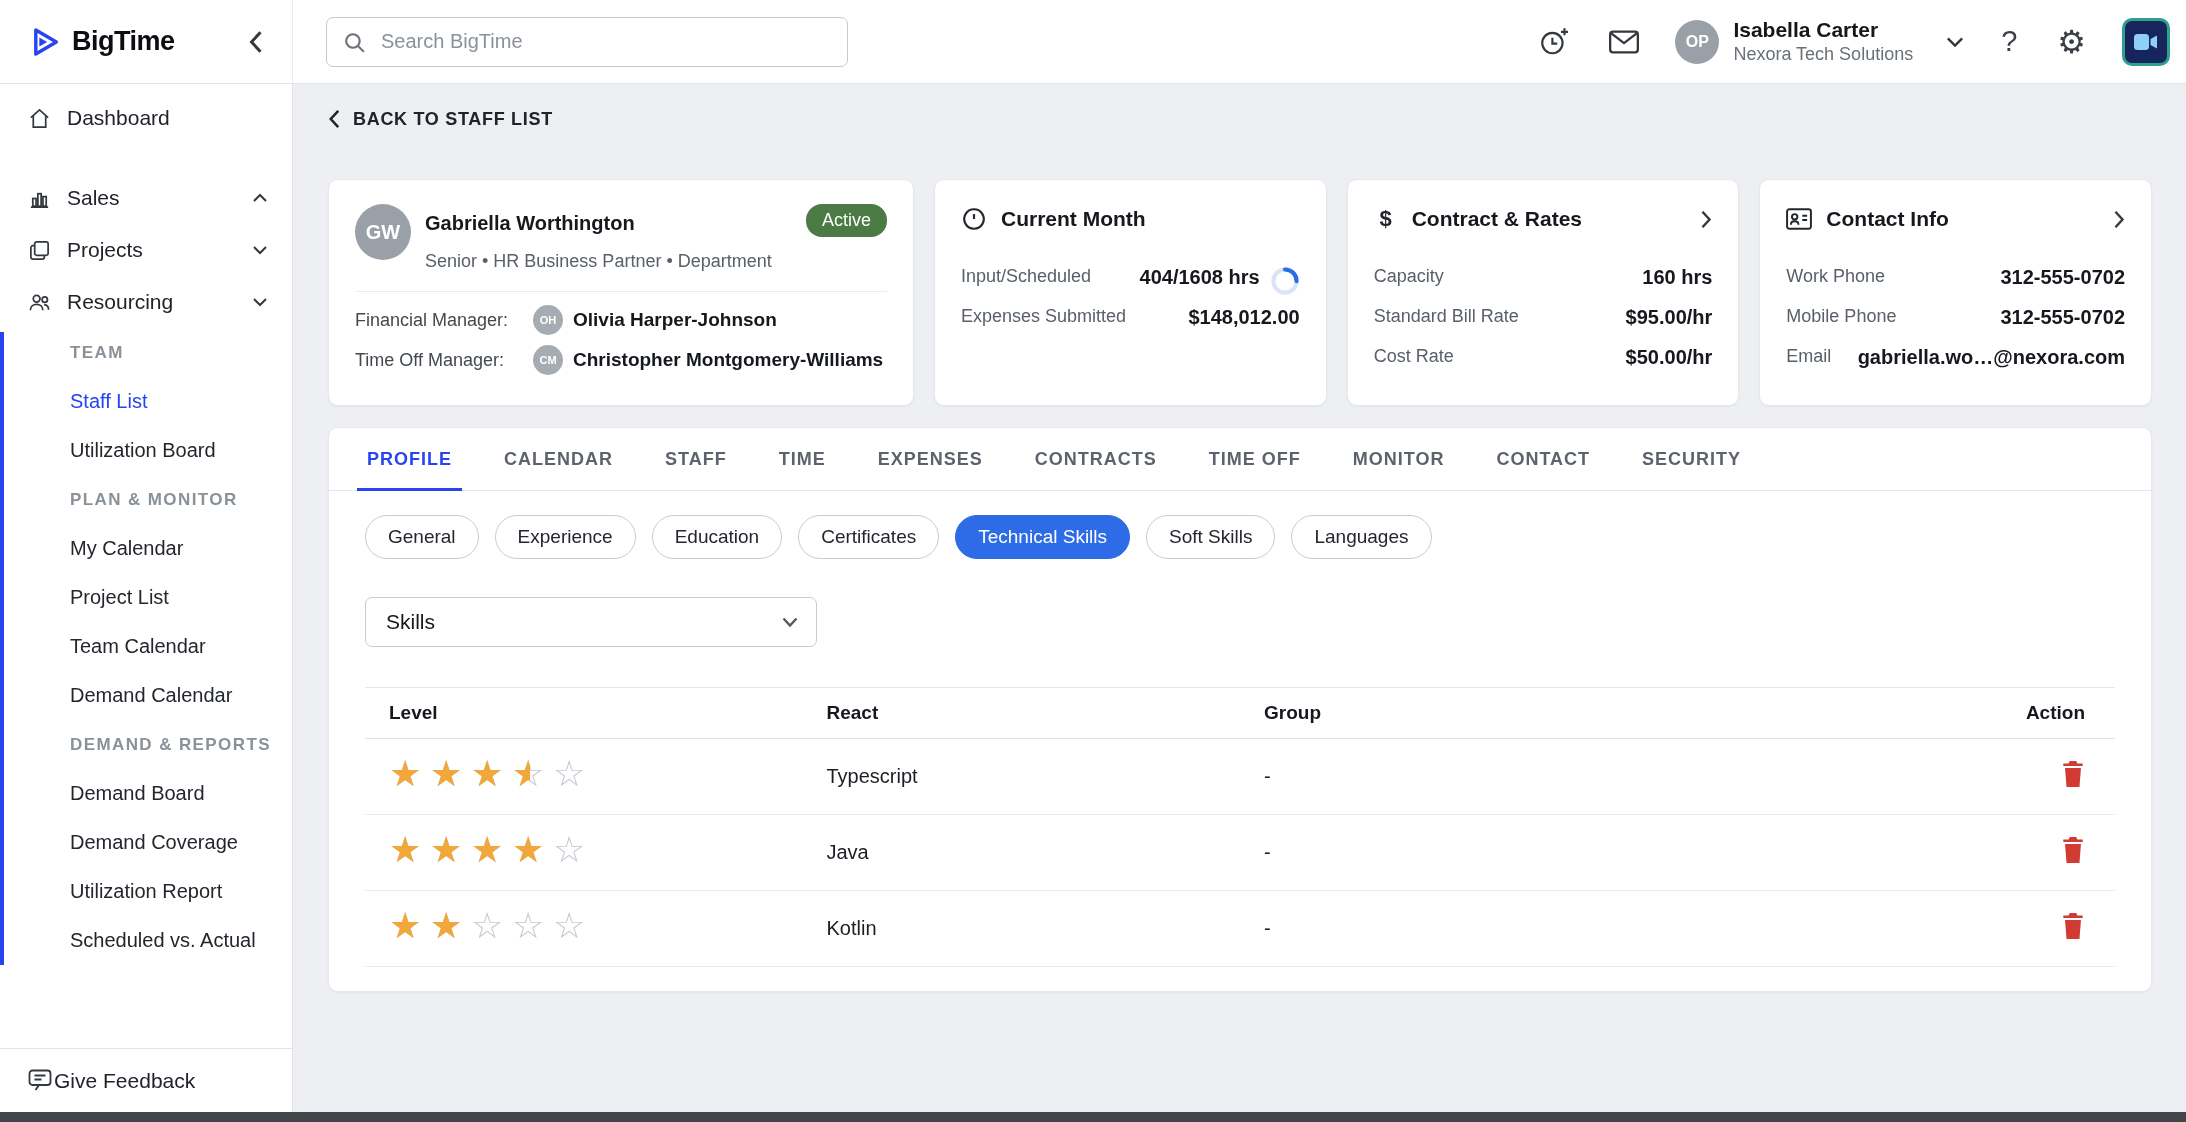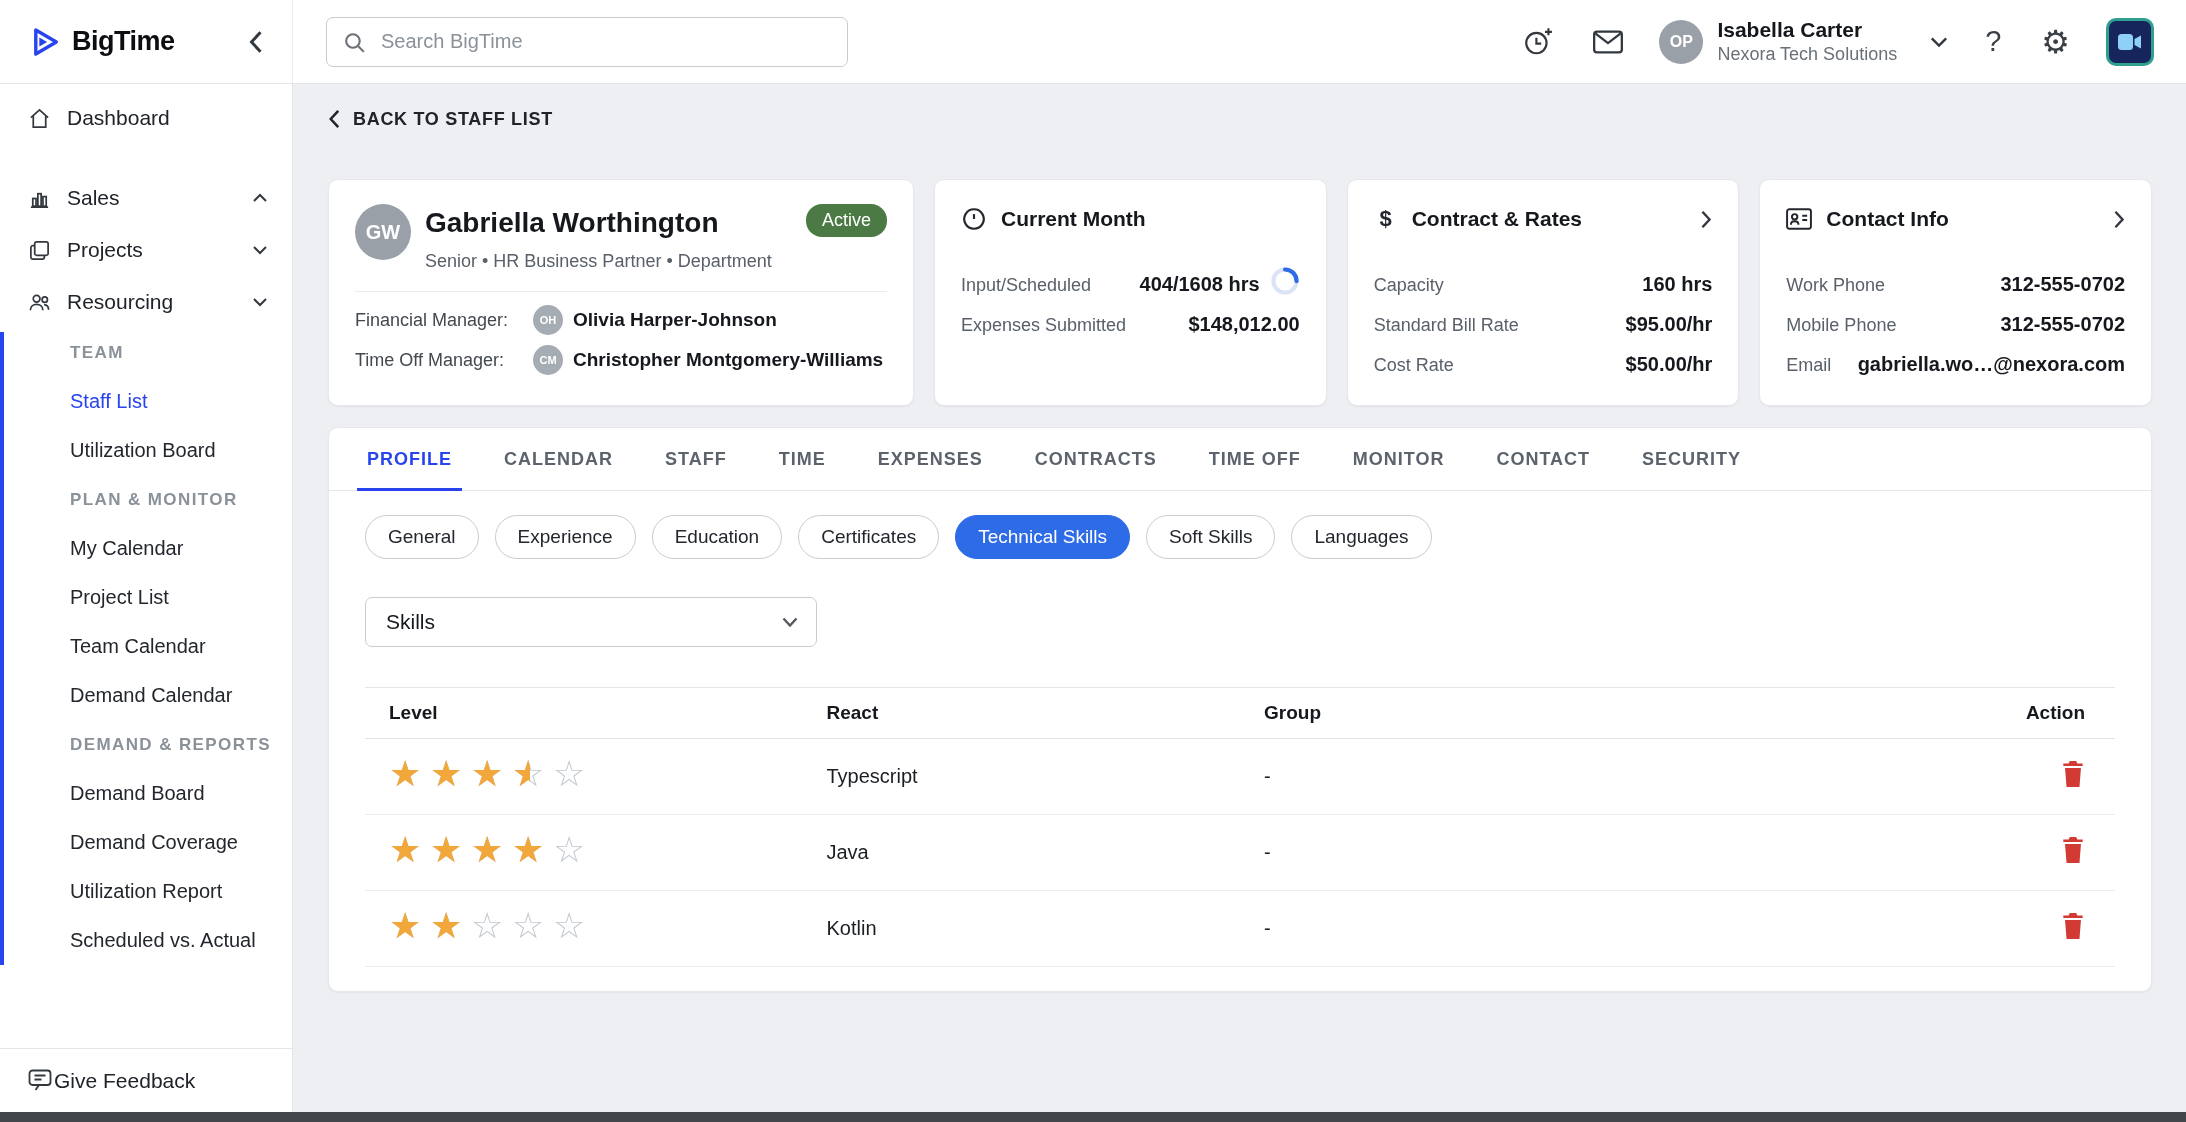--- a/index.html
+++ b/index.html
@@ -14,21 +14,21 @@
   .topbar-left{flex:0 0 293px;width:293px;height:100%;display:flex;align-items:center;
     justify-content:space-between;padding:0 24px 0 28px;box-sizing:border-box;border-right:1px solid #ecedf0;}
   .logo{display:flex;align-items:center;gap:10px;cursor:pointer;}
   .logo-text{font-size:27px;font-weight:700;color:#0c0e12;letter-spacing:-0.5px;}
   .collapse{cursor:pointer;padding:4px;}
   .search-wrap{margin-left:33px;position:relative;width:522px;height:50px;}
   .search-wrap input{width:100%;height:100%;box-sizing:border-box;border:1.5px solid #c7ccd2;border-radius:7px;
     padding:0 16px 0 54px;font-size:20px;color:#23272d;outline:none;font-family:inherit;background:#fff;}
   .search-wrap input::placeholder{color:#8a9199;}
   .search-ic{position:absolute;left:16px;top:13px;}
-  .topbar-right{margin-left:auto;display:flex;align-items:center;gap:32px;padding-right:32px;}
+  .topbar-right{margin-left:auto;display:flex;align-items:center;gap:32px;padding-right:16px;}
   .icon-btn{background:none;border:none;padding:4px;cursor:pointer;display:flex;align-items:center;justify-content:center;}
   .glyph-btn{font-size:29px;color:#3a3f45;font-family:inherit;}
   .user-chip{display:flex;align-items:center;gap:14px;cursor:pointer;}
   .avatar-40{width:44px;height:44px;border-radius:50%;background:#9aa0a8;color:#fff;font-size:16px;font-weight:700;
     display:flex;align-items:center;justify-content:center;flex:0 0 44px;}
   .user-name{font-size:21px;font-weight:700;color:#14171b;line-height:1.25;}
   .user-company{font-size:18px;color:#6a7077;line-height:1.25;}
   .user-chev{margin-left:18px;}
   .rec-btn{width:48px;height:48px;border-radius:10px;background:#16265c;border:3px solid #2f9f8f;
     display:flex;align-items:center;justify-content:center;cursor:pointer;box-sizing:border-box;}
@@ -53,37 +53,37 @@
     padding:0 34px;box-sizing:border-box;overflow:hidden;}
   .back-row{margin-top:22px;height:26px;display:flex;align-items:center;gap:12px;font-size:18px;font-weight:700;
     color:#20242a;letter-spacing:0.7px;width:max-content;cursor:pointer;}
   .cards-row{margin-top:47px;display:flex;gap:20px;height:227px;}
   .card{background:#fff;border-radius:10px;border:1px solid #e6e8ec;box-shadow:0 1px 2px rgba(16,24,40,.05);box-sizing:border-box;}
   
   .profile-card{flex:0 0 586px;padding:24px 26px;}
   .profile-head{display:flex;gap:14px;}
   .avatar-56{width:56px;height:56px;border-radius:50%;background:#9aa0a8;color:#fff;font-size:20px;font-weight:700;
     display:flex;align-items:center;justify-content:center;flex:0 0 56px;}
-  .profile-name{font-size:28px;font-weight:700;color:#15181d;line-height:34px;margin-top:2px;}
+  .profile-name{font-size:20px;font-weight:700;color:#15181d;line-height:34px;margin-top:2px;}
   .profile-subtitle{font-size:18px;color:#596069;margin-top:11px;}
   .status-badge{margin-left:auto;align-self:flex-start;background:#4c7a44;color:#fff;font-size:18px;
     padding:6px 16px;border-radius:16px;font-weight:400;}
   .profile-divider{border-top:1px solid #e9ebee;margin-top:19px;}
   .mgr-row{display:flex;align-items:center;margin-top:12px;height:32px;}
   .mgr-row.second{margin-top:8px;}
   .mgr-label{font-size:18px;color:#43494f;width:178px;flex:0 0 178px;}
   .avatar-30{width:30px;height:30px;border-radius:50%;background:#a6acb3;color:#fff;font-size:11px;font-weight:700;
     display:flex;align-items:center;justify-content:center;flex:0 0 30px;margin-right:10px;}
   .mgr-name{font-size:19px;font-weight:700;color:#15181d;}
   
   .stat-card{flex:1 1 0;padding:24px 26px;position:relative;}
   .stat-head{display:flex;align-items:center;gap:14px;height:30px;}
   .stat-title{font-size:21px;font-weight:700;color:#15181d;}
   .stat-chev{margin-left:auto;cursor:pointer;}
-  .stat-row{display:flex;align-items:flex-end;margin-top:10px;height:30px;}
+  .stat-row{display:flex;align-items:flex-start;margin-top:10px;height:30px;}
   .stat-row.first{margin-top:32px;}
   .stat-label{font-size:18px;color:#596069;flex:1;}
   .stat-value{font-size:20px;font-weight:700;color:#15181d;white-space:nowrap;}
   .dollar-ic{font-size:22px;font-weight:700;color:#23272d;width:24px;text-align:center;}
   .progress-ring{margin-left:10px;}
   
   .big-card{margin-top:21px;height:565px;overflow:hidden;}
   .tabs-row{height:62px;display:flex;align-items:stretch;padding-left:12px;border-bottom:1px solid #e4e6ea;}
   .tab{padding:0 26px;display:flex;align-items:center;font-size:18px;font-weight:700;letter-spacing:1px;
     color:#5c636c;cursor:pointer;position:relative;white-space:nowrap;}

